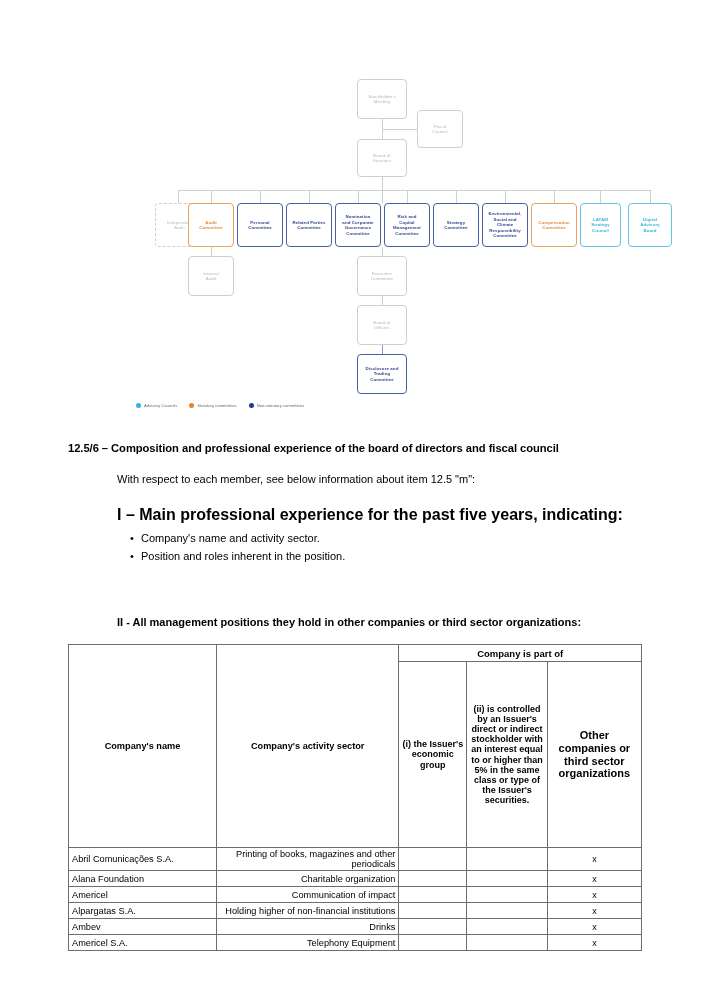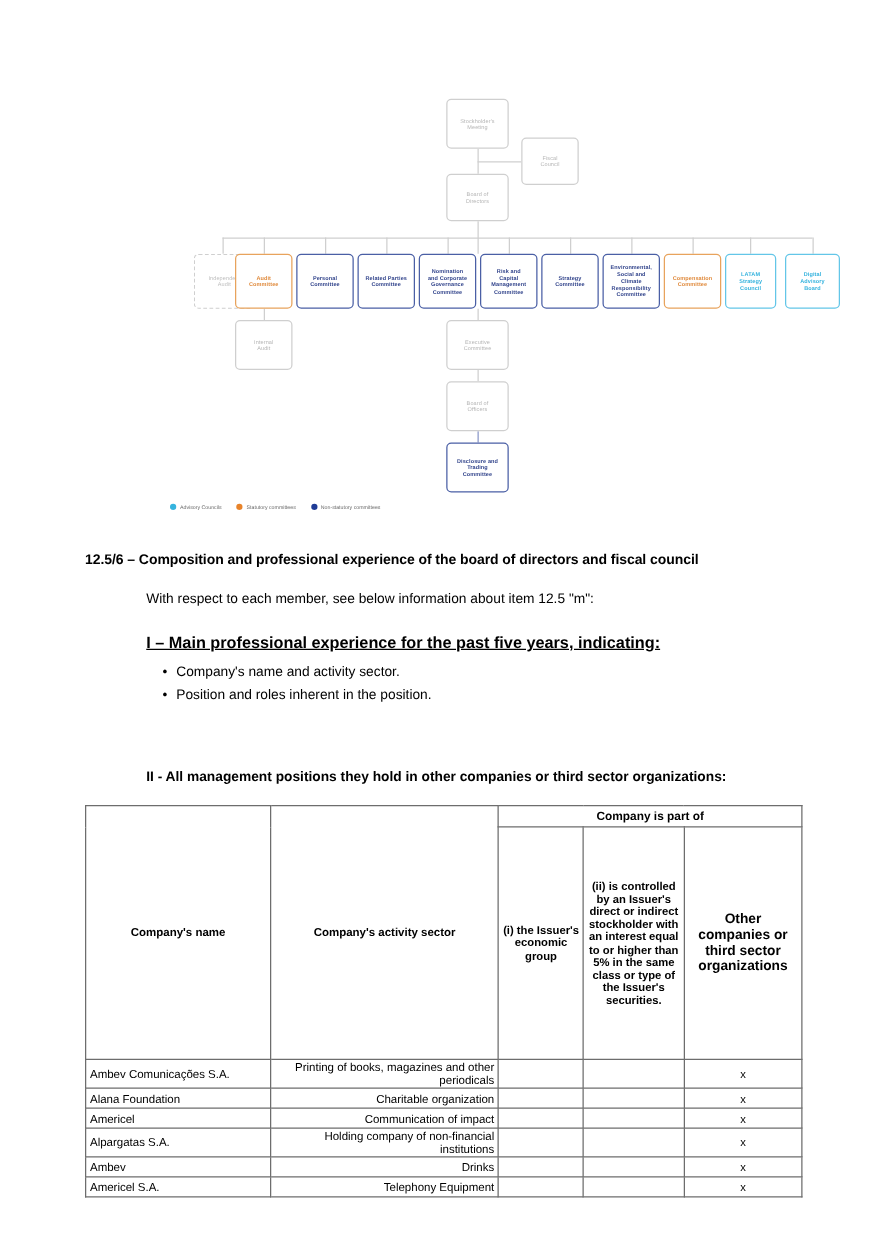--- a/index.html
+++ b/index.html
@@ -35,21 +35,21 @@
   .legend .item{display:flex;align-items:center;gap:3px;}
   .legend .dot{width:5px;height:5px;border-radius:50%;display:inline-block;}
   .legend .txt{font-size:4.2px;color:#6b6b6b;}
 
   
   .heading{
     position:absolute;left:68px;top:442px;width:600px;
     font-size:11.2px;font-weight:bold;letter-spacing:-.05px;
   }
   .para1{position:absolute;left:117px;top:473px;width:560px;font-size:11px;}
-  .heading2{position:absolute;left:117px;top:506px;width:560px;font-size:13px;font-weight:bold;text-decoration:underline;}
+  .heading2{position:absolute;left:117px;top:506px;width:560px;font-size:16px;font-weight:bold;}
   .bullets{position:absolute;left:130px;top:531px;width:540px;font-size:11px;}
   .bullets li{list-style:none;position:relative;margin:0 0 3px 0;padding-left:11px;line-height:1.32;}
   .bullets li:before{content:"\2022";position:absolute;left:0;top:0;}
   .bullets{margin:0;padding:0;}
   .heading3{position:absolute;left:117px;top:616px;width:560px;font-size:11px;font-weight:bold;}
 
   
   table.maintable{
     position:absolute;left:68px;top:644px;width:574px;
     border-collapse:collapse;font-size:9.2px;
@@ -188,21 +188,21 @@
         <th class="grouphdr" colspan="3">Company is part of</th>
       </tr>
       <tr>
         <th class="sub-i">(i) the Issuer's economic group</th>
         <th class="sub-ii">(ii) is controlled by an Issuer's direct or indirect stockholder with an interest equal to or higher than 5% in the same class or type of the Issuer's securities.</th>
         <th class="sub-other">Other companies or third sector organizations</th>
       </tr>
     </thead>
     <tbody id="table-body">
         <tr>
-          <td class="cname">Ambev Comunicações S.A.</td>
+          <td class="cname">Abril Comunicações S.A.</td>
           <td class="csector">Printing of books, magazines and other periodicals</td>
           <td class="mark"></td>
           <td class="mark"></td>
           <td class="mark">x</td>
         </tr>
         <tr>
           <td class="cname">Alana Foundation</td>
           <td class="csector">Charitable organization</td>
           <td class="mark"></td>
           <td class="mark"></td>
@@ -210,21 +210,21 @@
         </tr>
         <tr>
           <td class="cname">Americel</td>
           <td class="csector">Communication of impact</td>
           <td class="mark"></td>
           <td class="mark"></td>
           <td class="mark">x</td>
         </tr>
         <tr>
           <td class="cname">Alpargatas S.A.</td>
-          <td class="csector">Holding company of non-financial institutions</td>
+          <td class="csector">Holding higher of non-financial institutions</td>
           <td class="mark"></td>
           <td class="mark"></td>
           <td class="mark">x</td>
         </tr>
         <tr>
           <td class="cname">Ambev</td>
           <td class="csector">Drinks</td>
           <td class="mark"></td>
           <td class="mark"></td>
           <td class="mark">x</td>

